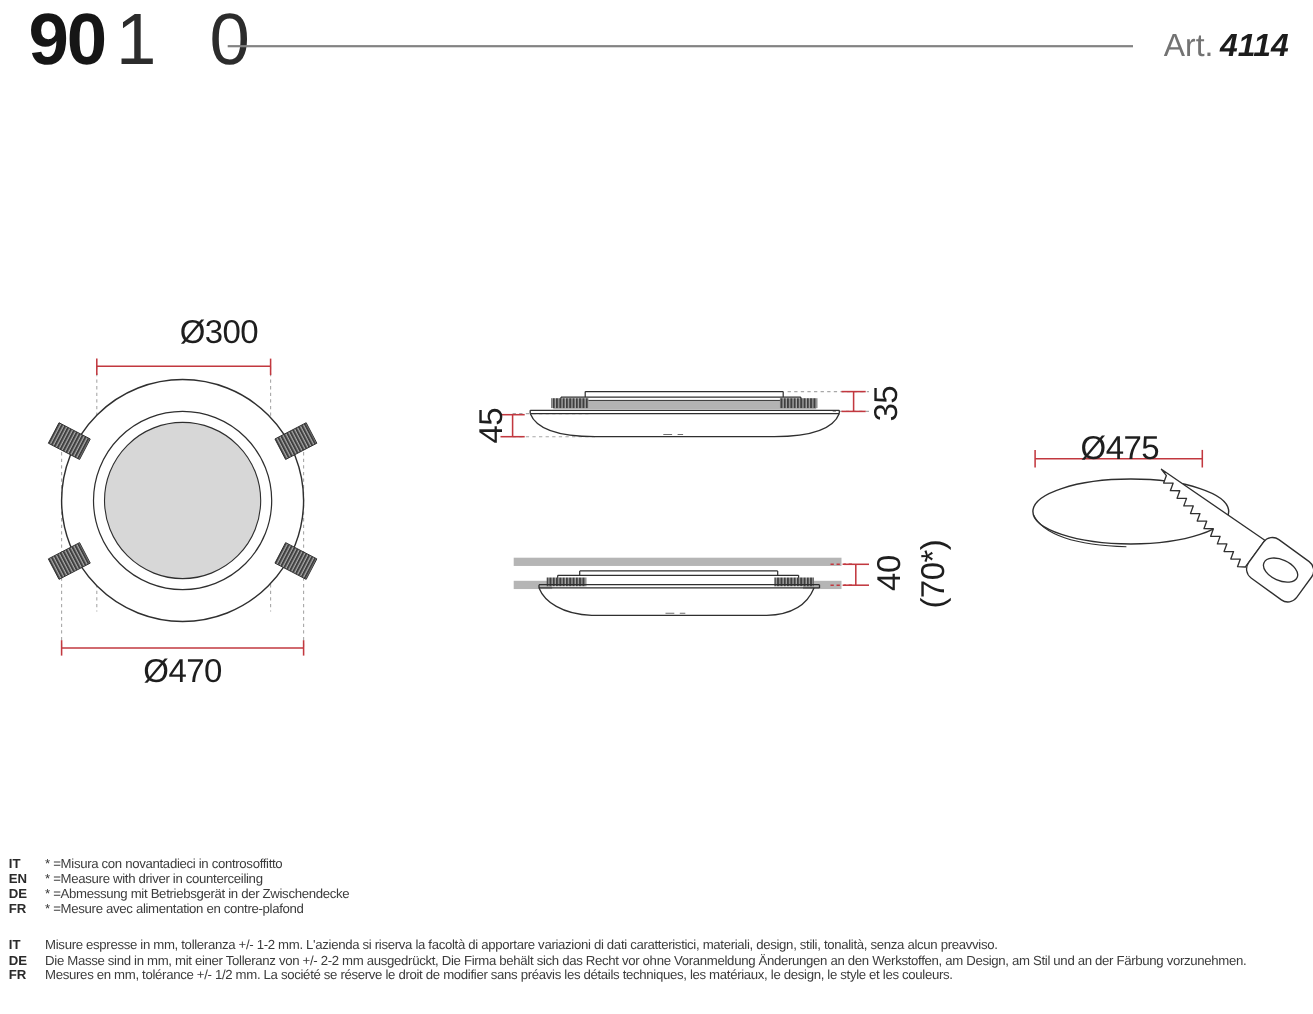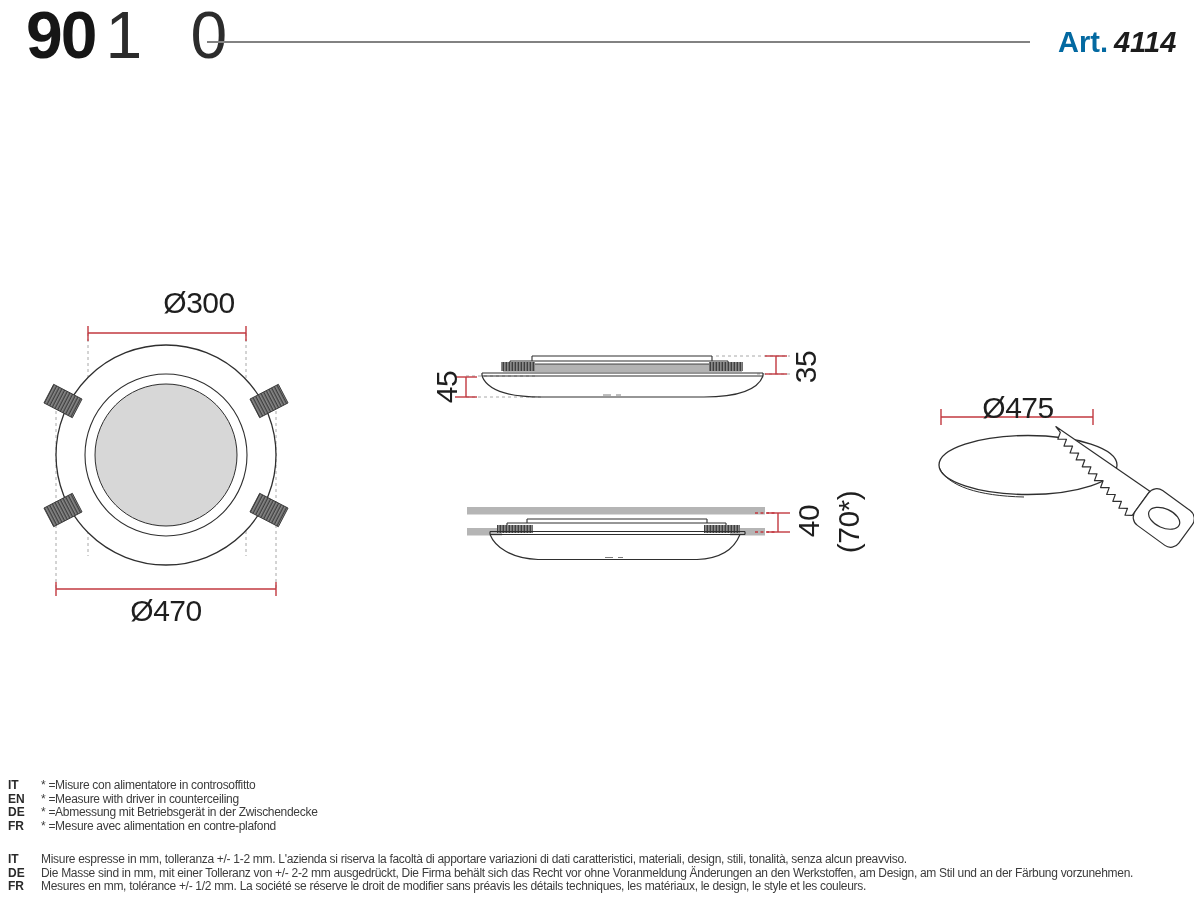--- a/index.html
+++ b/index.html
@@ -9,21 +9,21 @@
   }
   
   .logo{position:absolute;left:10px;top:2px;line-height:1;}
   .logo-digits{white-space:nowrap;margin-left:16px;}
   .logo-bold{font-size:66px;font-weight:700;letter-spacing:-2px;color:#161616;}
   .logo-light{font-size:66px;font-weight:400;letter-spacing:15px;margin-left:10px;color:#2c2c2c;}
   .logo-name{font-size:25px;letter-spacing:2.2px;color:#141414;margin-top:-4px;white-space:nowrap;}
   .logo-reg{font-size:11px;vertical-align:-6px;letter-spacing:0;}
   .header-rule{position:absolute;left:207px;top:41px;width:823px;height:2px;background:#828282;}
   .art{position:absolute;left:1058px;top:26px;font-size:29px;white-space:nowrap;}
-  .art-label{color:#0369a1;font-weight:700;}
+  .art-label{color:#737373;font-weight:400;}
   .art-number{color:#1c1c1c;font-weight:700;margin-left:6px;font-style:italic;}
   
   svg.drawing{position:absolute;left:0;top:0;}
   .dim{
     position:absolute;font-size:30px;letter-spacing:-0.5px;color:#1e1e1e;
     transform:translate(-50%,-50%);white-space:nowrap;
   }
   .dim.v{transform:translate(-50%,-50%) rotate(-90deg);}
   
   .notes{position:absolute;left:8px;white-space:nowrap;}
@@ -163,21 +163,21 @@
 <span class="dim" style="left:167px;top:303px;margin-left:32px;">Ø300</span>
 <span class="dim" style="left:166px;top:611px;">Ø470</span>
 <span class="dim v" style="left:447px;top:387px;">45</span>
 <span class="dim v" style="left:806px;top:367px;">35</span>
 <span class="dim v" style="left:809px;top:521px;">40</span>
 <span class="dim v" style="left:849px;top:522px;">(70*)</span>
 <span class="dim" style="left:1018px;top:396px;margin-top:12px;">Ø475</span>
 
 <div class="notes" style="top:779px;">
   <div class="note-row">
-    <span class="lang">IT</span><span class="note-text">* =Misure con alimentatore in controsoffitto</span>
+    <span class="lang">IT</span><span class="note-text">* =Misura con novantadieci in controsoffitto</span>
   </div>
   <div class="note-row">
     <span class="lang">EN</span><span class="note-text">* =Measure with driver in counterceiling</span>
   </div>
   <div class="note-row">
     <span class="lang">DE</span><span class="note-text">* =Abmessung mit Betriebsgerät in der Zwischendecke</span>
   </div>
   <div class="note-row">
     <span class="lang">FR</span><span class="note-text">* =Mesure avec alimentation en contre-plafond</span>
   </div>

